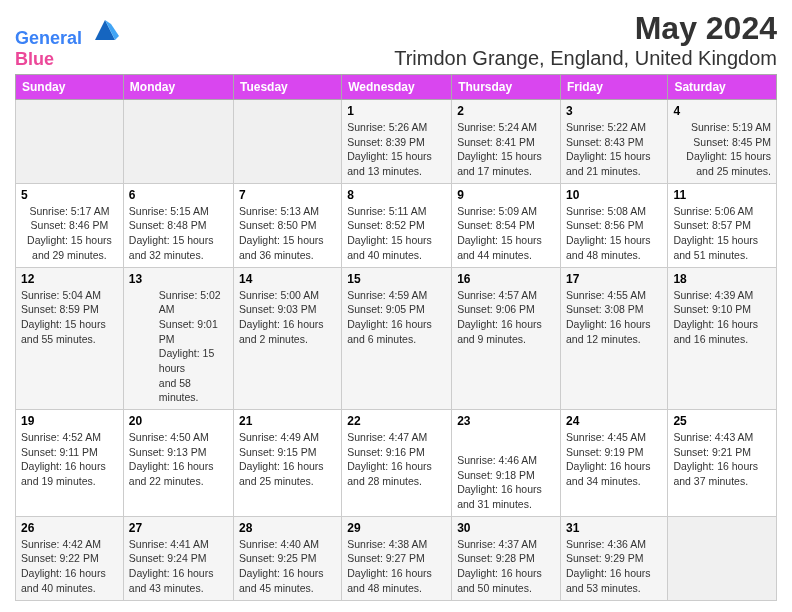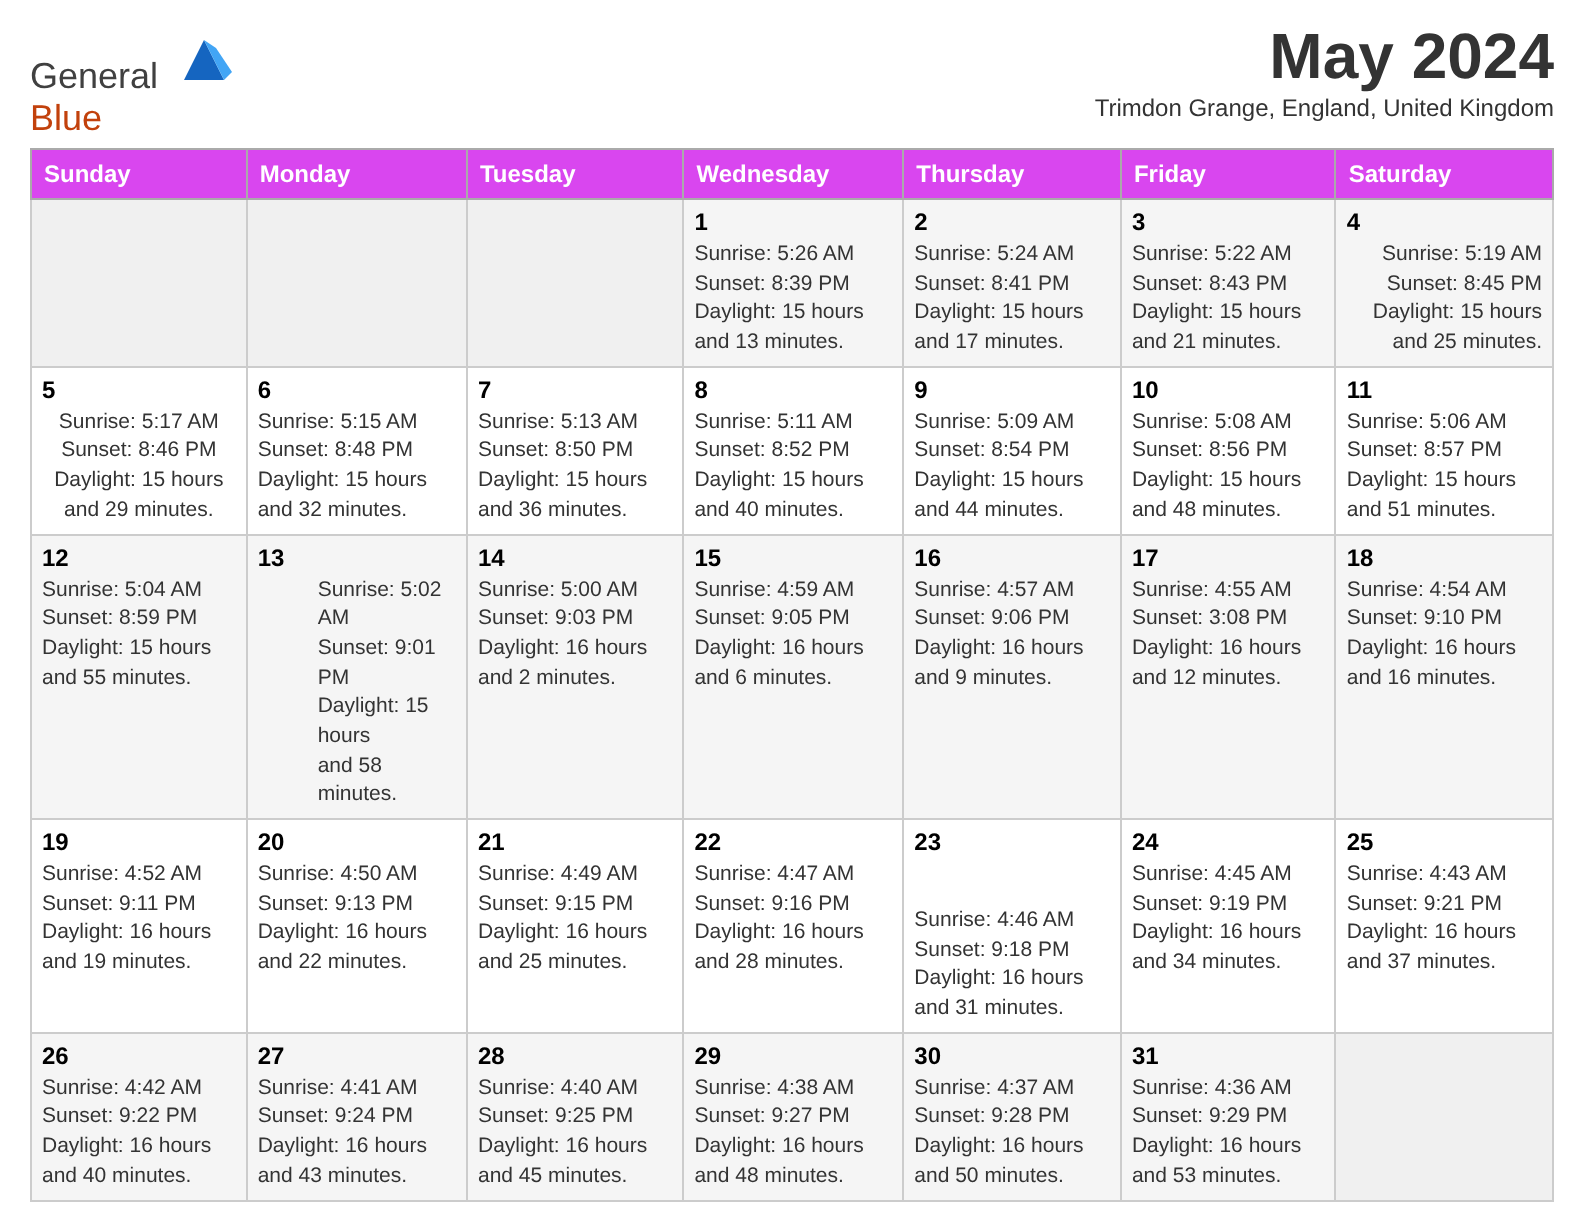--- a/index.html
+++ b/index.html
@@ -16,43 +16,43 @@
       justify-content: space-between;
       margin-bottom: 4px;
     }
     .logo {
       display: flex;
       align-items: center;
       margin-top: 6px;
     }
     .logo-text-general {
       font-size: 18px;
-      font-weight: normal;
-      color: #404040;
+      font-weight: bold;
+      color: #3b82f6;
     }
     .logo-text-blue {
       font-size: 18px;
-      font-weight: normal;
-      color: #c2410c;
+      font-weight: bold;
+      color: #ec4899;
     }
     .logo-icon {
       width: 28px;
       height: 28px;
       margin-left: 4px;
     }
     .title-area {
       text-align: right;
     }
     .main-title {
       font-size: 32px;
       font-weight: bold;
       color: #333;
     }
     .subtitle {
-      font-size: 12px;
+      font-size: 20px;
       color: #333;
     }
     .calendar-table {
       width: 100%;
       border-collapse: collapse;
       font-size: 11px;
     }
     .calendar-table thead tr th {
       background-color: #d946ef;
       color: #fff;
@@ -246,21 +246,21 @@
         </td>
         <td>
           <span class="day-number">17</span>
           <div class="day-info" style="white-space: pre-line;">Sunrise: 4:55 AM
 Sunset: 3:08 PM
 Daylight: 16 hours
 and 12 minutes.</div>
         </td>
         <td>
           <span class="day-number">18</span>
-          <div class="day-info" style="white-space: pre-line;">Sunrise: 4:54 AM
+          <div class="day-info" style="white-space: pre-line;">Sunrise: 4:39 AM
 Sunset: 9:10 PM
 Daylight: 16 hours
 and 16 minutes.</div>
         </td>
       </tr>
       <tr>
         <td>
           <span class="day-number">19</span>
           <div class="day-info" style="white-space: pre-line;">Sunrise: 4:52 AM
 Sunset: 9:11 PM

